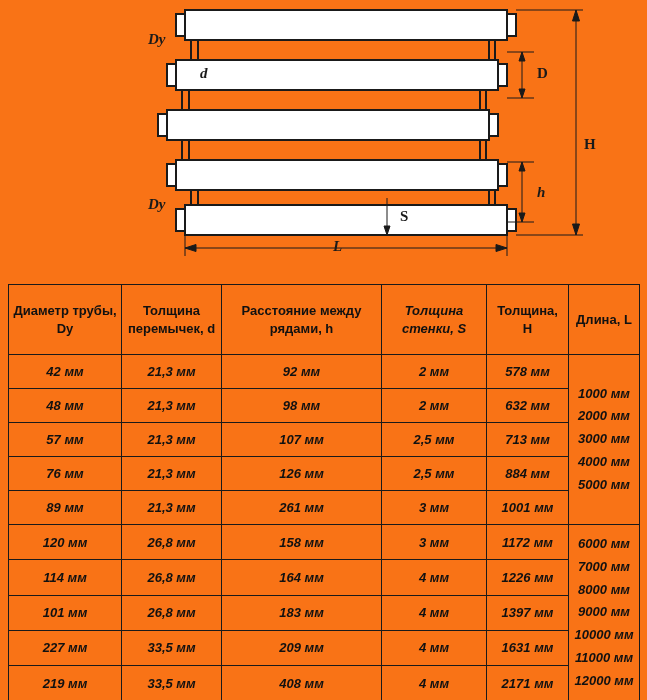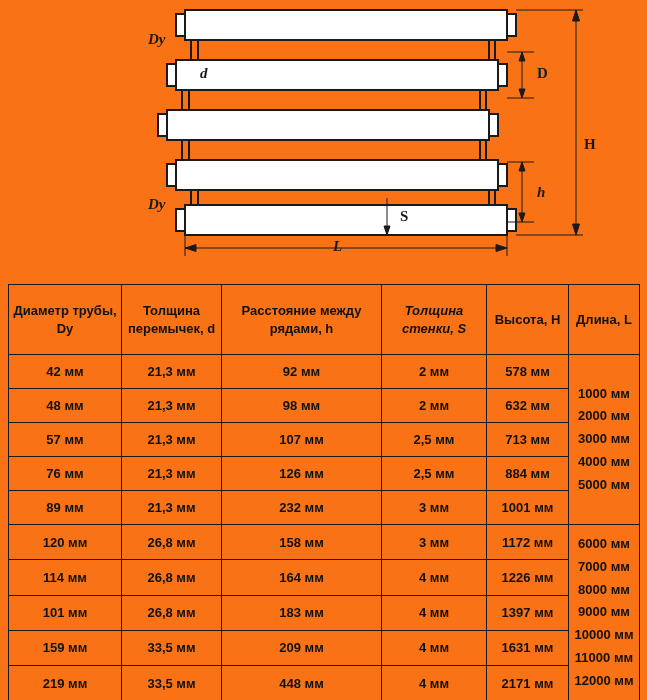--- a/index.html
+++ b/index.html
@@ -64,20 +64,21 @@
     font-weight: bold;
     line-height: 1.35;
     padding: 9px 4px;
     height: 70px;
   }
   table.spec tbody td {
     font-size: 13px;
     font-weight: bold;
     padding: 8px 3px;
     height: 34px;
+    font-style: italic;
   }
   td.len-cell {
     font-size: 13px;
     font-weight: bold;
     line-height: 1.75;
     padding: 4px 2px;
     margin-top: 41px;
   }
   .col1 { width: 113px; }
   .col2 { width: 100px; }
@@ -182,21 +183,21 @@
   </div>
 
   <div id="table-wrap">
     <table class="spec">
       <thead>
         <tr>
           <th class="col1">Диаметр трубы, Dy</th>
           <th class="col2">Толщина перемычек, d</th>
           <th class="col3">Расстояние между рядами, h</th>
           <th class="col4">Толщина стенки, S</th>
-          <th class="col5">Высота, H</th>
+          <th class="col5">Толщина, H</th>
           <th class="col6">Длина, L</th>
         </tr>
       </thead>
       <tbody>
         <tr>
           <td>42 мм</td>
           <td>21,3 мм</td>
           <td>92 мм</td>
           <td>2 мм</td>
           <td>578 мм</td>
@@ -219,21 +220,21 @@
         <tr>
           <td>76 мм</td>
           <td>21,3 мм</td>
           <td>126 мм</td>
           <td>2,5 мм</td>
           <td>884 мм</td>
         </tr>
         <tr>
           <td>89 мм</td>
           <td>21,3 мм</td>
-          <td>232 мм</td>
+          <td>261 мм</td>
           <td>3 мм</td>
           <td>1001 мм</td>
         </tr>
         <tr>
           <td>120 мм</td>
           <td>26,8 мм</td>
           <td>158 мм</td>
           <td>3 мм</td>
           <td>1172 мм</td>
           <td class="len-cell" rowspan="5">6000 мм<br>7000 мм<br>8000 мм<br>9000 мм<br>10000 мм<br>11000 мм<br>12000 мм</td>
@@ -246,30 +247,30 @@
           <td>1226 мм</td>
         </tr>
         <tr>
           <td>101 мм</td>
           <td>26,8 мм</td>
           <td>183 мм</td>
           <td>4 мм</td>
           <td>1397 мм</td>
         </tr>
         <tr>
-          <td>159 мм</td>
+          <td>227 мм</td>
           <td>33,5 мм</td>
           <td>209 мм</td>
           <td>4 мм</td>
           <td>1631 мм</td>
         </tr>
         <tr>
           <td>219 мм</td>
           <td>33,5 мм</td>
-          <td>448 мм</td>
+          <td>408 мм</td>
           <td>4 мм</td>
           <td>2171 мм</td>
         </tr>
       </tbody>
     </table>
   </div>
 
 </div>
 
 </body></html>

